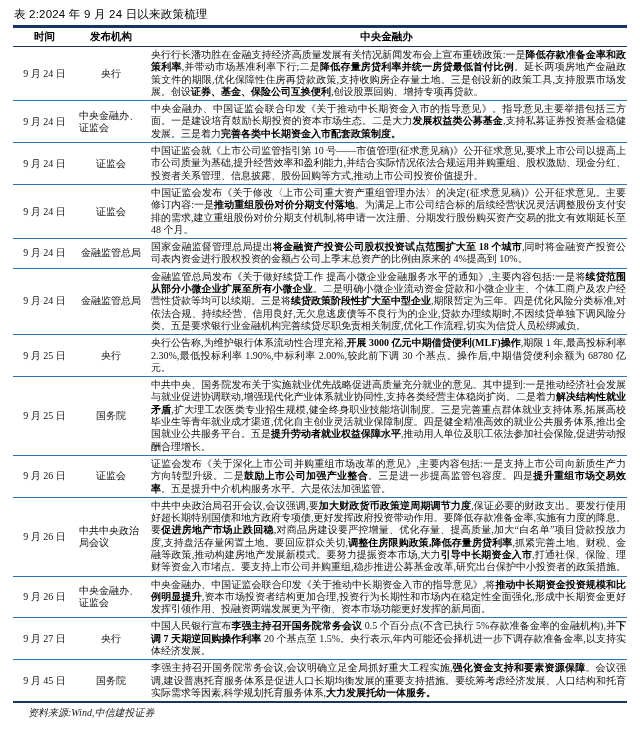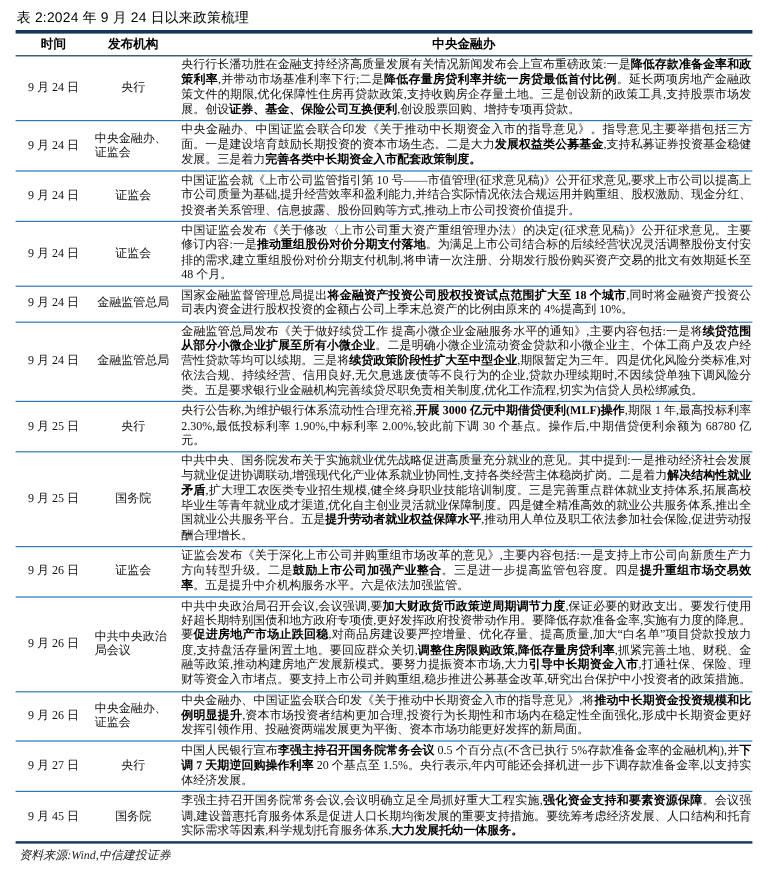--- a/index.html
+++ b/index.html
@@ -45,21 +45,21 @@
   }
   .content{
     font-size:10px;line-height:12.3px;
     text-align:justify;text-justify:inter-ideograph;
     padding:0 1px 0 5px;
     word-break:break-all;
   }
   .content b{font-weight:bold;color:#000;}
   #tbody{border-bottom:2.5px solid var(--frame);}
   .source{
-    margin:3px 0 0 3px;
+    margin:3px 0 0 15px;
     font-style:italic;
     font-size:10px;color:#222;
     font-family:"Liberation Serif","DejaVu Serif",serif;
   }
 </style>
 </head>
 <body>
 
 <div class="page">
   <div class="title">表 2:2024 年 9 月 24 日以来政策梳理</div>

